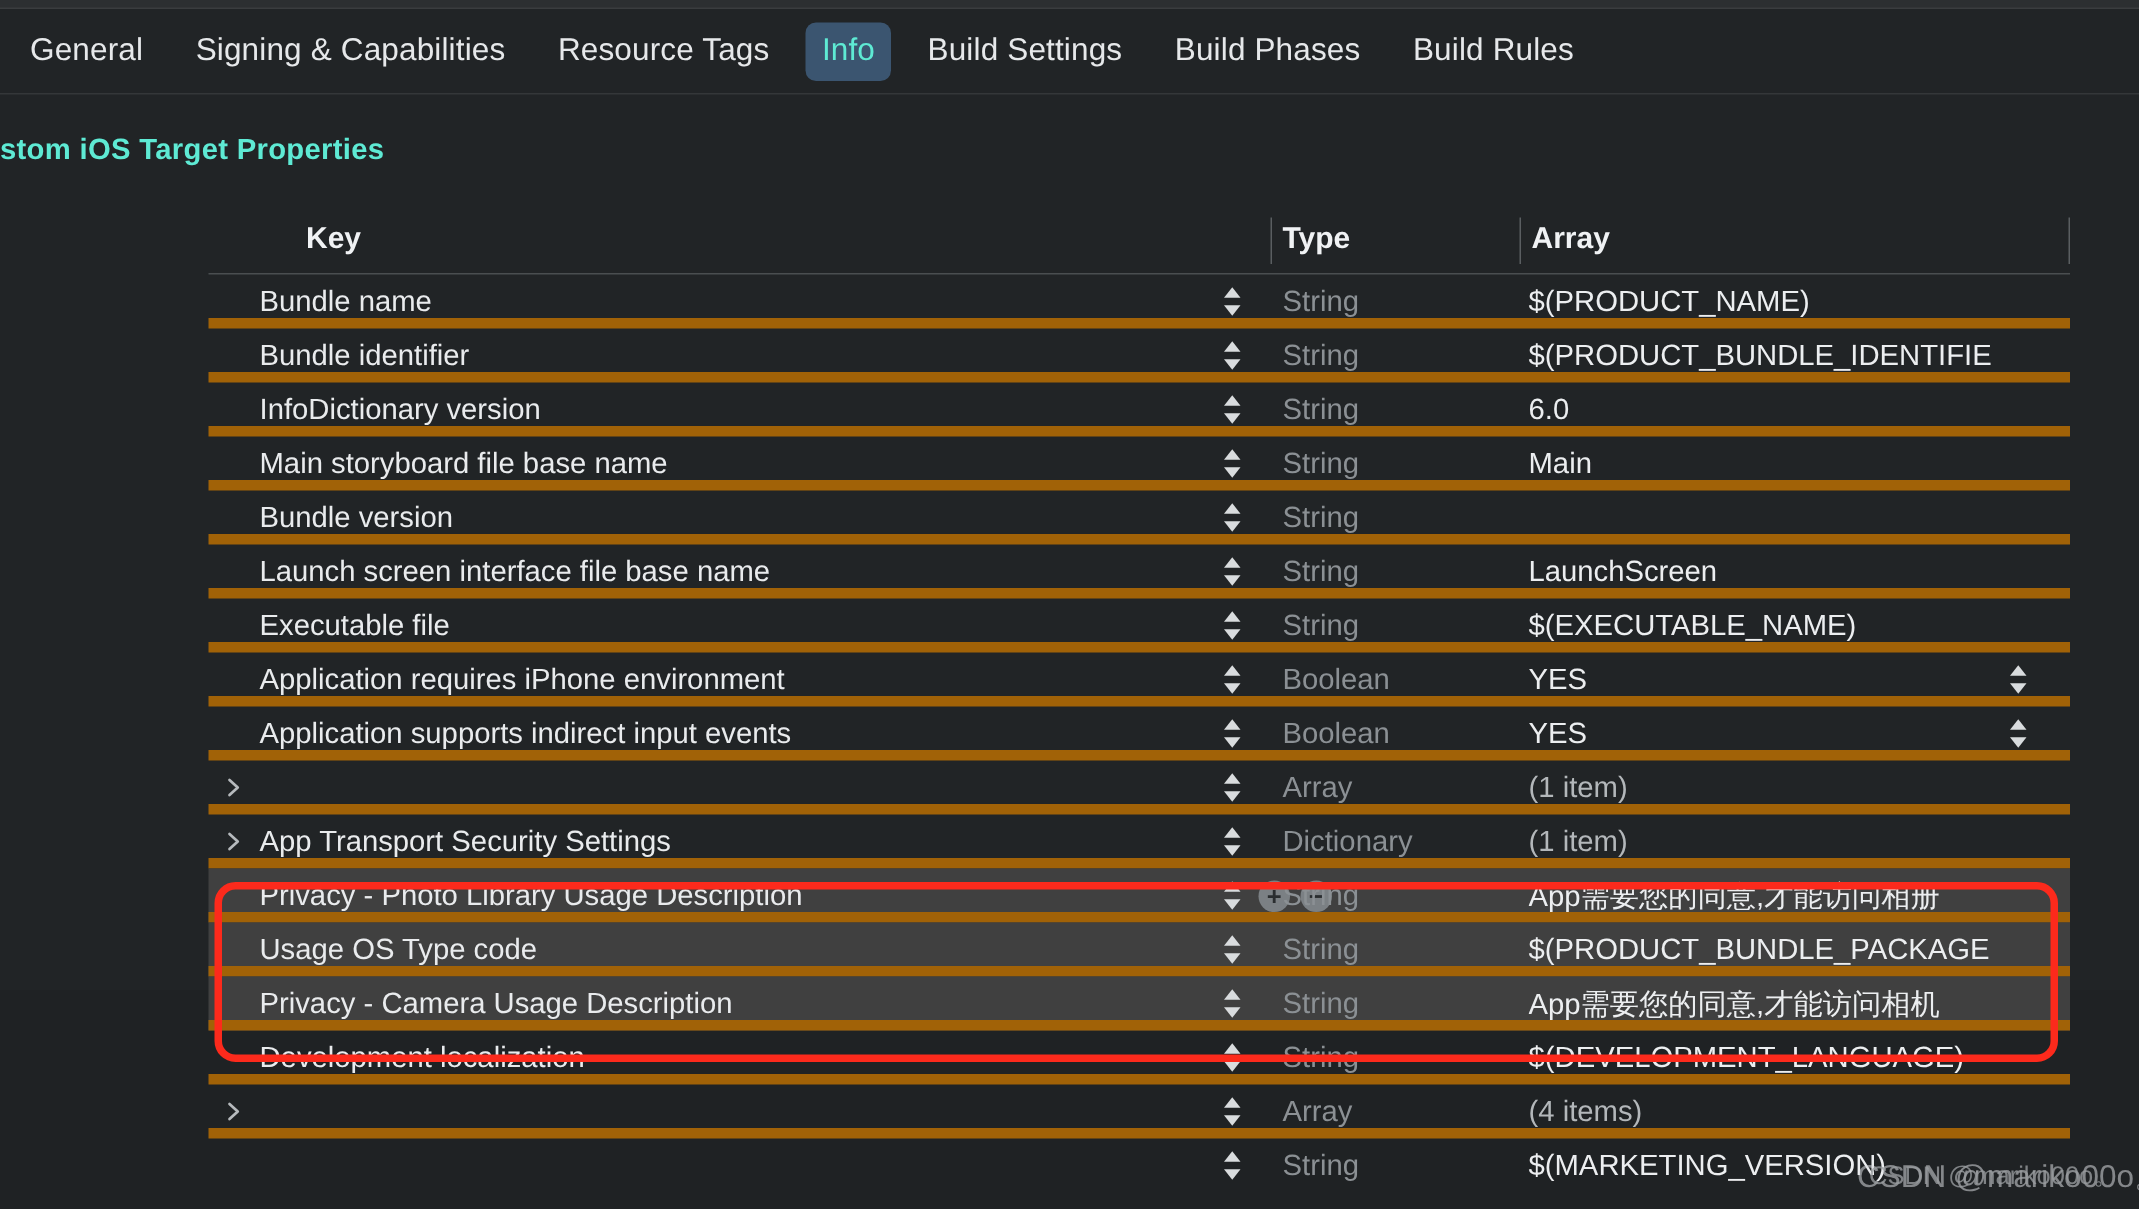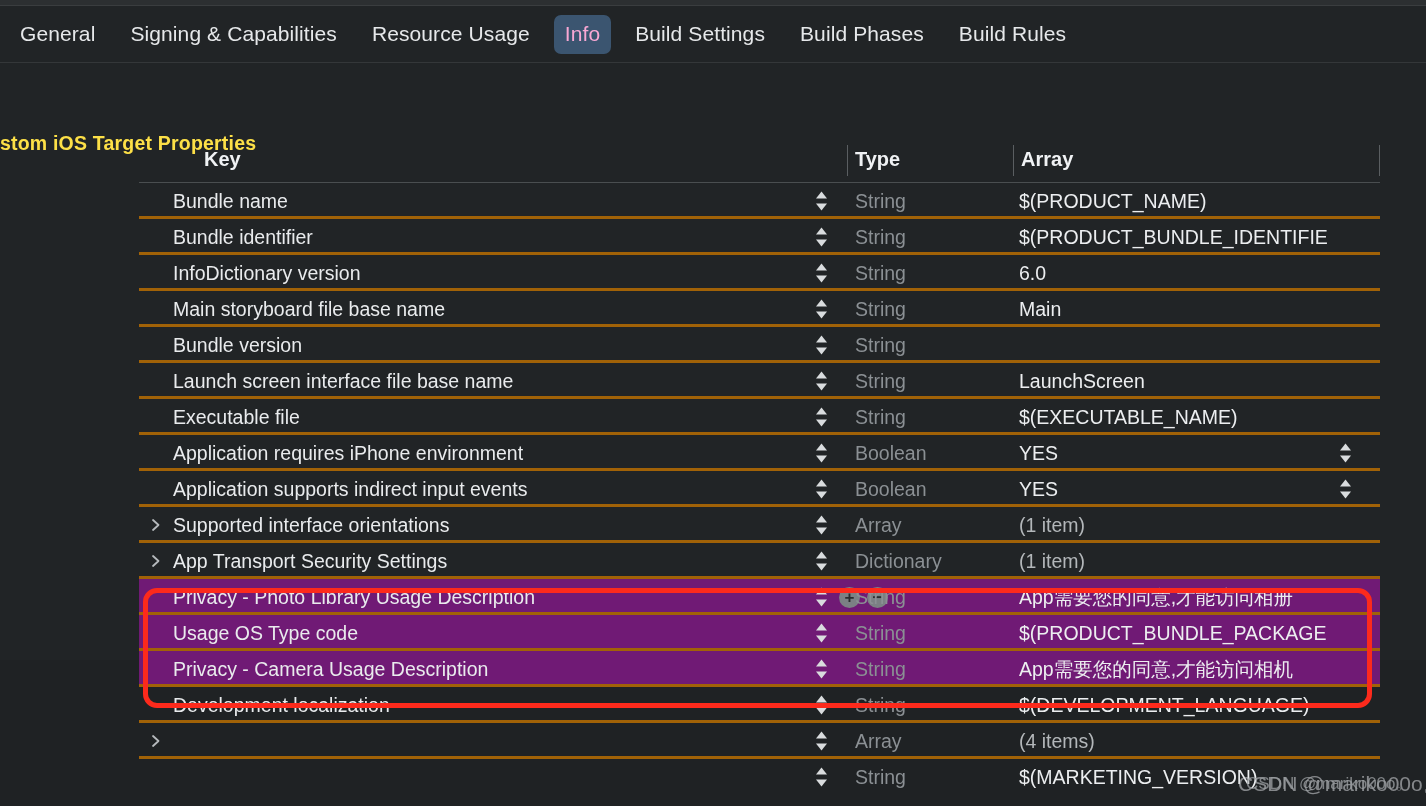--- a/index.html
+++ b/index.html
@@ -21,48 +21,47 @@
     display:flex; align-items:center;
   }
   .tabbar-underline { position:absolute; left:0; top:62px; width:1426px; height:1px; background:#343739; }
 
   .tab {
     font-size:21px; color:#e6e8ea; letter-spacing:0.1px;
     padding:6px 11px; border-radius:7px; margin-right:13px;
     white-space:nowrap; line-height:1.25;
   }
   .tab:first-child { margin-left:9px; }
-  .tab.active { background:#3b5570; color:#f9a8d4; }
+  .tab.active { background:#3b5570; color:#5eead4; }
 
   
   .section-title {
     position:absolute; left:0; top:89px;
-    font-size:19.5px; font-weight:bold; color:#fde047; letter-spacing:0.2px;
+    font-size:19.5px; font-weight:bold; color:#5eead4; letter-spacing:0.2px;
     white-space:nowrap;
-    margin-top:43px;
   }
 
   
   .table { position:absolute; left:139px; top:136px; width:1241px; }
 
   .thead { position:relative; height:47px; }
   .thead .th {
     position:absolute; top:0; height:47px; display:flex; align-items:center;
     font-size:20px; font-weight:bold; color:#f0f2f4;
   }
   .th-key   { left:65px; }
   .th-type  { left:716px; }
   .th-value { left:882px; }
   .hdr-div { position:absolute; top:9px; width:1px; height:31px; background:#5a5e61; }
   .hdr-div.d1 { left:708px; }
   .hdr-div.d2 { left:874px; }
   .hdr-div.d3 { left:1240px; }
   .thead-rule { position:absolute; left:0; top:46px; width:1241px; height:1px; background:#4a4e50; }
 
-  .row { position:relative; height:36px; border-bottom:3px solid #a16207; }
+  .row { position:relative; height:36px; border-bottom:7px solid #a16207; }
   .row:last-child { border-bottom:none; }
 
   .cell-key {
     position:absolute; left:34px; top:0; height:36px;
     display:flex; align-items:center;
     font-size:19.5px; color:#e9ebed; white-space:nowrap;
   }
   .disclosure {
     position:absolute; left:12px; top:0; height:36px;
     display:flex; align-items:center;
@@ -95,21 +94,21 @@
   }
   .pm-plus  { left:700px; }
   .pm-minus { left:728px; }
   .pm-circle {
     width:21px; height:21px; border-radius:50%; background:#7b8084;
     display:flex; align-items:center; justify-content:center;
     color:#2a2d2f; font-size:17px; font-weight:bold; line-height:1;
   }
 
   
-  .row.hl { background:#701a75; }
+  .row.hl { background:#404040; }
 
   
   .redbox {
     position:absolute; left:143px; top:588px;
     width:1229px; height:120px;
     border:5px solid #fc2a1c; border-radius:14px;
     pointer-events:none;
   }
 
   
@@ -126,21 +125,21 @@
 <body>
 
 <div id="app">
 
   <div class="top-strip"></div>
   <div class="top-strip-line"></div>
 
   <div class="tabbar" id="tabbar">
       <div class="tab">General</div>
       <div class="tab">Signing &amp; Capabilities</div>
-      <div class="tab">Resource Usage</div>
+      <div class="tab">Resource Tags</div>
       <div class="tab active">Info</div>
       <div class="tab">Build Settings</div>
       <div class="tab">Build Phases</div>
       <div class="tab">Build Rules</div>
     </div>
   <div class="tabbar-underline"></div>
 
   <div class="section-title">stom iOS Target Properties</div>
 
   <div class="table">
@@ -263,21 +262,20 @@
               <path d="M8.5 21.5 L14 14.5 L3 14.5 Z" fill="#d9dcde"></path>
             </svg>
           </div>
         </div>
         <div class="row">
           <div class="disclosure">
             <svg width="10" height="14" viewBox="0 0 10 14" aria-hidden="true">
               <path d="M2 2 L7.5 7 L2 12" fill="none" stroke="#b6babd" stroke-width="1.8" stroke-linecap="round" stroke-linejoin="round"></path>
             </svg>
           </div>
-          <div class="cell-key">Supported interface orientations</div>
           <div class="stepper-key">
             <svg class="chev" width="17" height="24" viewBox="0 0 17 24" aria-hidden="true">
               <path d="M8.5 2.5 L14 9.5 L3 9.5 Z" fill="#d9dcde"></path>
               <path d="M8.5 21.5 L14 14.5 L3 14.5 Z" fill="#d9dcde"></path>
             </svg>
           </div>
           <div class="cell-type">Array</div>
           <div class="cell-value muted">(1 item)</div>
         </div>
         <div class="row">

